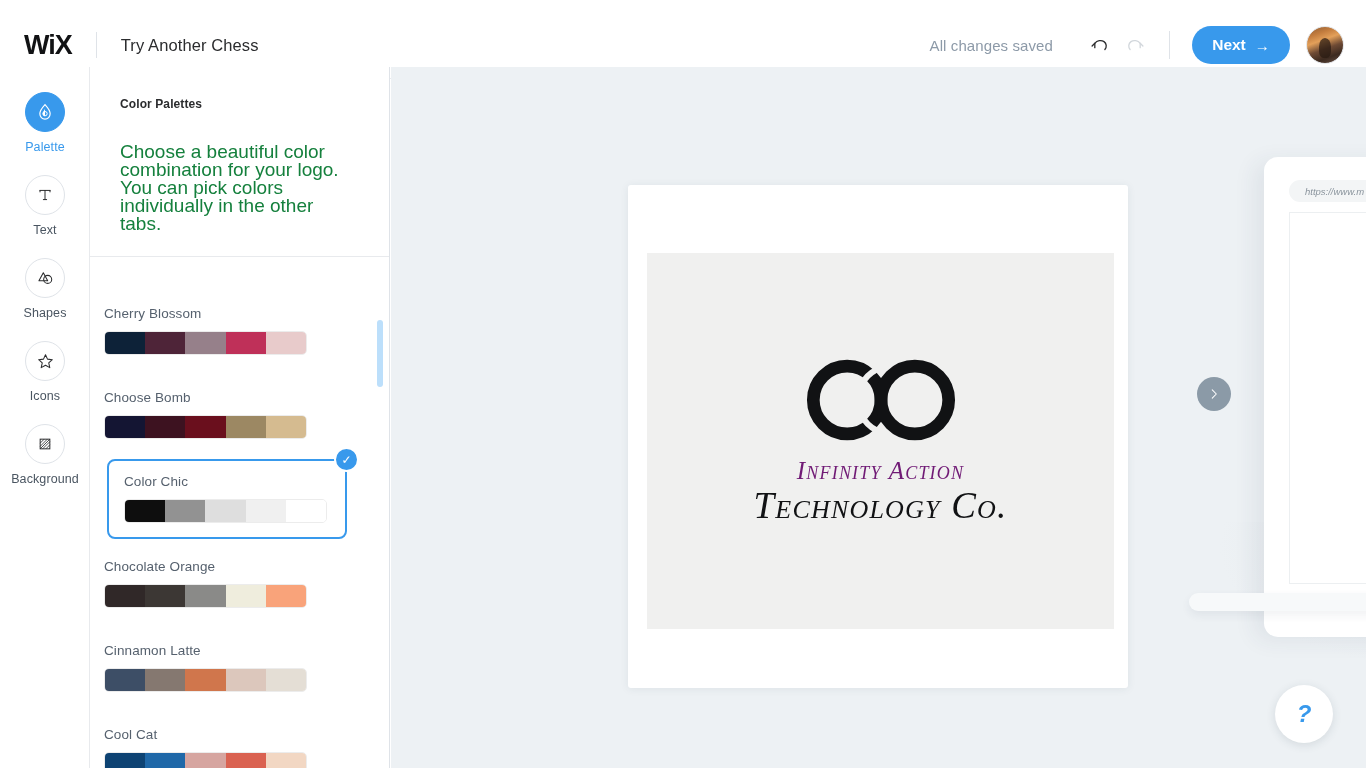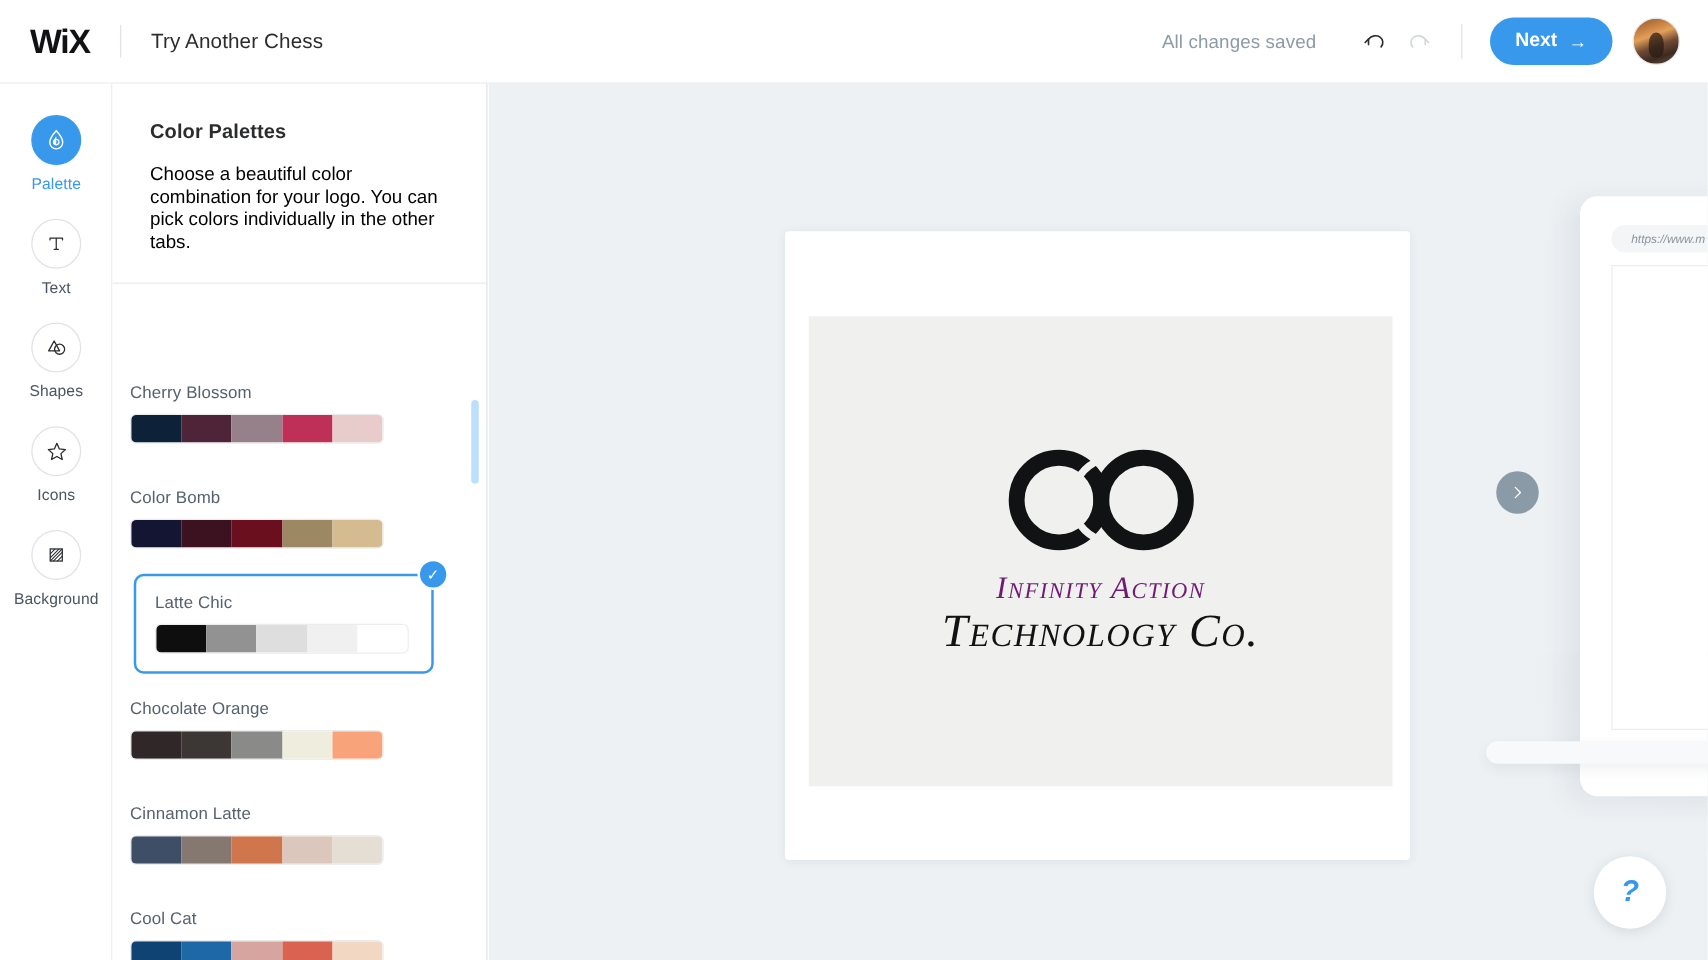--- a/index.html
+++ b/index.html
@@ -5,21 +5,21 @@
   * { box-sizing: border-box; margin: 0; padding: 0; }
   html, body {
     width: 1366px; height: 768px;
     overflow: hidden;
     font-family: "Liberation Sans", sans-serif;
     background: #ffffff;
   }
 
   
   .topbar {
-    position: absolute; top: 0; left: 0;
+    position: absolute; top: 12px; left: 0;
     width: 1366px; height: 67px;
     background: #ffffff;
     border-bottom: 1px solid #e8eaed;
     display: flex; align-items: center;
   }
   .wix-logo {
     margin-left: 24px;
     font-size: 27px; font-weight: 700; letter-spacing: -1px;
     color: #111214; font-family: "Liberation Sans", sans-serif;
     line-height: 1;
@@ -95,25 +95,25 @@
   
   .panel {
     position: absolute; top: 67px; left: 90px;
     width: 300px; height: 701px;
     background: #ffffff;
     border-right: 1px solid #dfe3e8;
     overflow: hidden;
   }
   .panel-head { padding: 30px 30px 0 30px; }
   .panel-title {
-    font-size: 16px; font-weight: 700; color: #2b2c2e; letter-spacing: .1px;
+    font-size: 12px; font-weight: 700; color: #2b2c2e; letter-spacing: .1px;
   }
   .panel-desc {
-    margin-top: 16px; font-size: 15px; line-height: 18px;
-    color: #000000; width: 232px;
+    margin-top: 32px; font-size: 19px; line-height: 18px;
+    color: #15803d; width: 232px;
   }
   .panel-sep {
     margin-top: 23px; height: 1px; background: #e8eaed; width: 300px; margin-left: -30px;
   }
   .palette-list {
     position: absolute; top: 216px; left: 0;
     width: 300px; height: 552px;
     overflow: hidden;
     padding-top: 22px;
   }
@@ -333,31 +333,31 @@
         <div class="pal-name">Cherry Blossom</div>
         <div class="swatch-row">
           <div class="swatch" style="background: rgb(13, 34, 56);"></div>
           <div class="swatch" style="background: rgb(78, 36, 56);"></div>
           <div class="swatch" style="background: rgb(150, 128, 138);"></div>
           <div class="swatch" style="background: rgb(191, 48, 89);"></div>
           <div class="swatch" style="background: rgb(232, 203, 203);"></div>
         </div>
       </div>
       <div class="pal-item">
-        <div class="pal-name">Color Bomb</div>
+        <div class="pal-name">Choose Bomb</div>
         <div class="swatch-row">
           <div class="swatch" style="background: rgb(20, 21, 51);"></div>
           <div class="swatch" style="background: rgb(61, 18, 32);"></div>
           <div class="swatch" style="background: rgb(106, 15, 29);"></div>
           <div class="swatch" style="background: rgb(156, 136, 99);"></div>
           <div class="swatch" style="background: rgb(213, 187, 144);"></div>
         </div>
       </div>
       <div class="pal-item selected">
-        <div class="pal-name">Latte Chic</div>
+        <div class="pal-name">Color Chic</div>
         <div class="swatch-row">
           <div class="swatch" style="background: rgb(14, 14, 14);"></div>
           <div class="swatch" style="background: rgb(146, 146, 146);"></div>
           <div class="swatch" style="background: rgb(222, 222, 222);"></div>
           <div class="swatch" style="background: rgb(240, 240, 240);"></div>
           <div class="swatch" style="background: rgb(255, 255, 255);"></div>
         </div>
         <div class="check-badge">✓</div>
       </div>
       <div class="pal-item">

